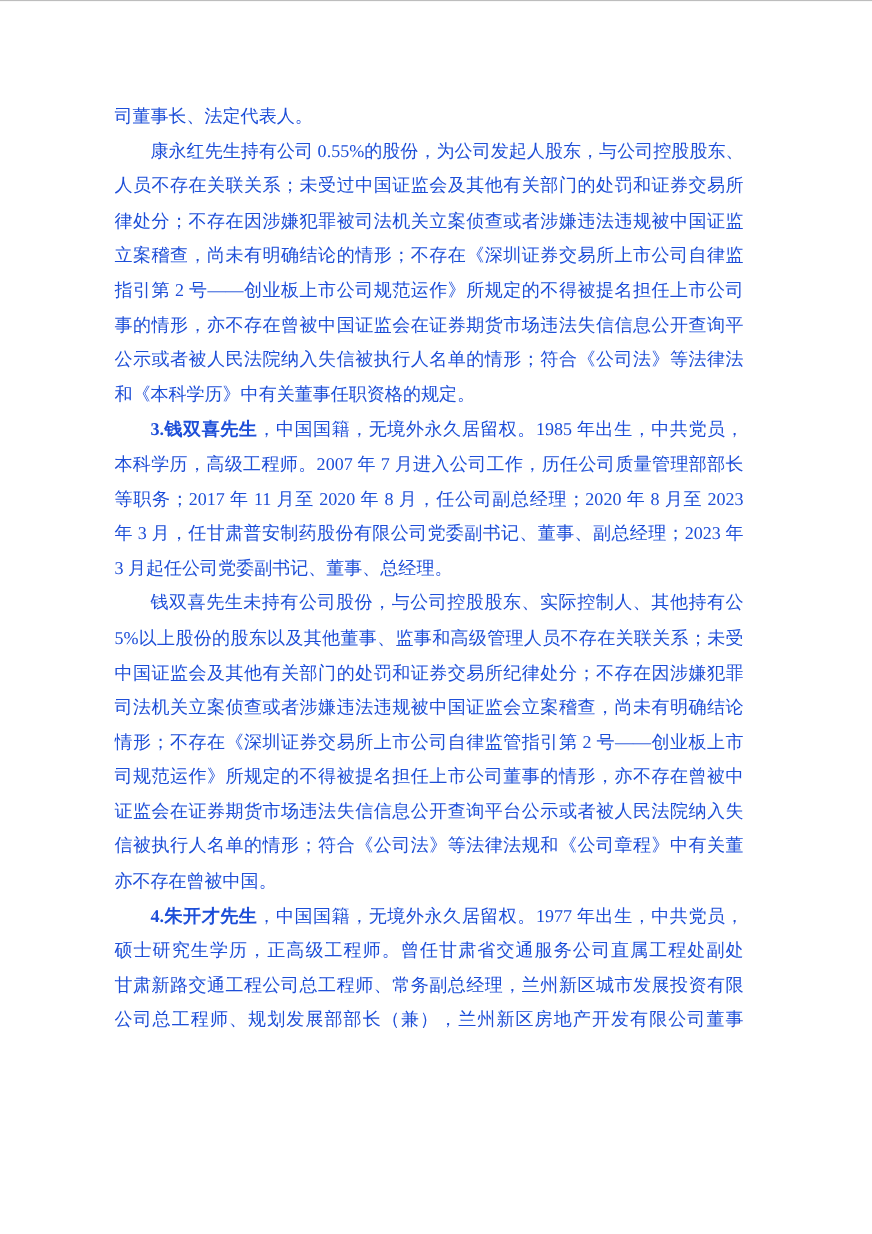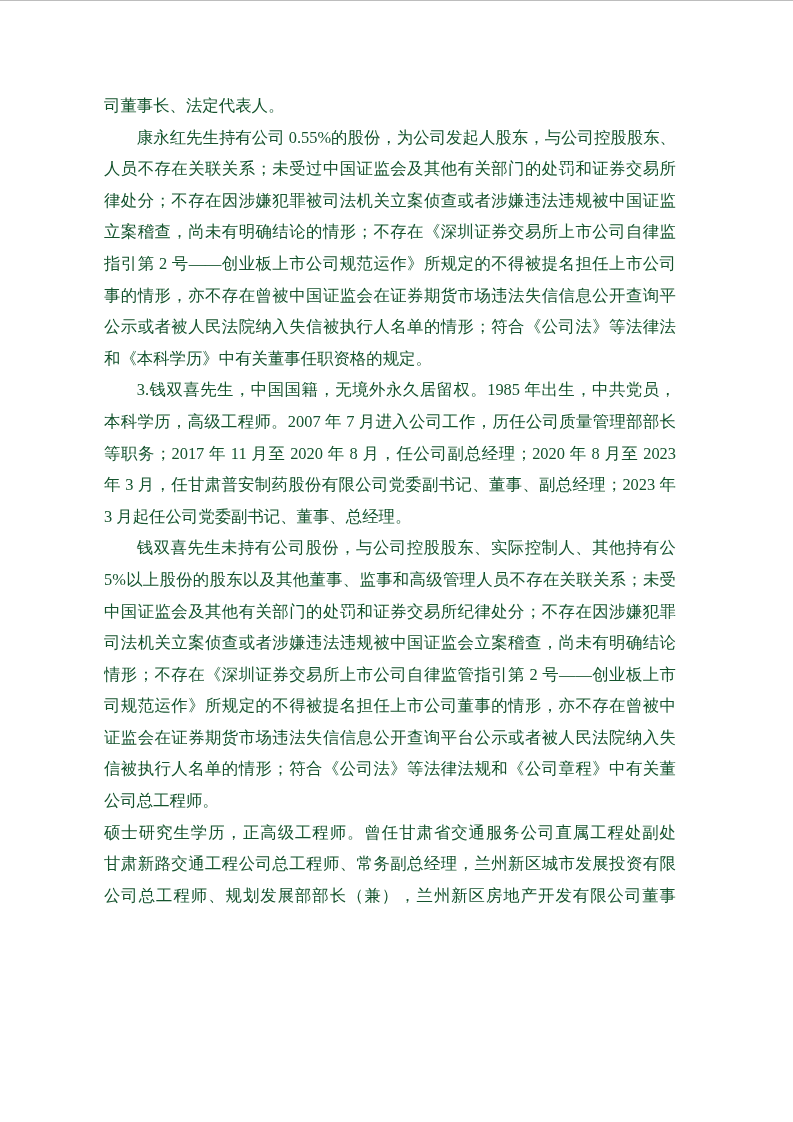--- a/index.html
+++ b/index.html
@@ -7,21 +7,21 @@
     padding: 0;
     background: #ffffff;
   }
   .page {
     position: relative;
     width: 793px;
     height: 1122px;
     background: #ffffff;
     overflow: hidden;
     font-family: "Liberation Serif", "DejaVu Serif", serif;
-    color: #14532d;
+    color: #1d4ed8;
   }
   .top-rule {
     position: absolute;
     top: 0;
     left: 0;
     width: 793px;
     height: 1px;
     background: #bdbdbd;
   }
   .doc-body {
@@ -43,21 +43,21 @@
     overflow: hidden;
   }
   .line.nj {
     text-align: left;
     text-align-last: left;
   }
   .line.ind {
     text-indent: 2em;
   }
   .seg.b {
-    font-weight: normal;
+    font-weight: bold;
   }
 </style>
 </head>
 <body>
 
 <div class="page">
   <div class="top-rule"></div>
   <div class="doc-body" id="doc-body">
       <div class="paragraph">
         <div class="line nj"><span class="seg">司董事长、法定代表人。</span></div>
@@ -81,21 +81,22 @@
       </div>
       <div class="paragraph">
         <div class="line ind"><span class="seg">钱双喜先生未持有公司股份，与公司控股股东、实际控制人、其他持有公司</span></div>
         <div class="line"><span class="seg">5%以上股份的股东以及其他董事、监事和高级管理人员不存在关联关系；未受过</span></div>
         <div class="line"><span class="seg">中国证监会及其他有关部门的处罚和证券交易所纪律处分；不存在因涉嫌犯罪被</span></div>
         <div class="line"><span class="seg">司法机关立案侦查或者涉嫌违法违规被中国证监会立案稽查，尚未有明确结论的</span></div>
         <div class="line"><span class="seg">情形；不存在《深圳证券交易所上市公司自律监管指引第 2 号——创业板上市公</span></div>
         <div class="line"><span class="seg">司规范运作》所规定的不得被提名担任上市公司董事的情形，亦不存在曾被中国</span></div>
         <div class="line"><span class="seg">证监会在证券期货市场违法失信信息公开查询平台公示或者被人民法院纳入失</span></div>
         <div class="line"><span class="seg">信被执行人名单的情形；符合《公司法》等法律法规和《公司章程》中有关董事</span></div>
-        <div class="line nj"><span class="seg">公司总工程师。</span></div>
+        <div class="line nj"><span class="seg">亦不存在曾被中国。</span></div>
       </div>
       <div class="paragraph">
+        <div class="line ind"><span class="seg b">4.朱开才先生</span><span class="seg">，中国国籍，无境外永久居留权。1977 年出生，中共党员，</span></div>
         <div class="line"><span class="seg">硕士研究生学历，正高级工程师。曾任甘肃省交通服务公司直属工程处副处长，</span></div>
         <div class="line"><span class="seg">甘肃新路交通工程公司总工程师、常务副总经理，兰州新区城市发展投资有限</span></div>
         <div class="line"><span class="seg">公司总工程师、规划发展部部长（兼），兰州新区房地产开发有限公司董事长，</span></div>
       </div>
     </div>
 </div>
 
 </body></html>

